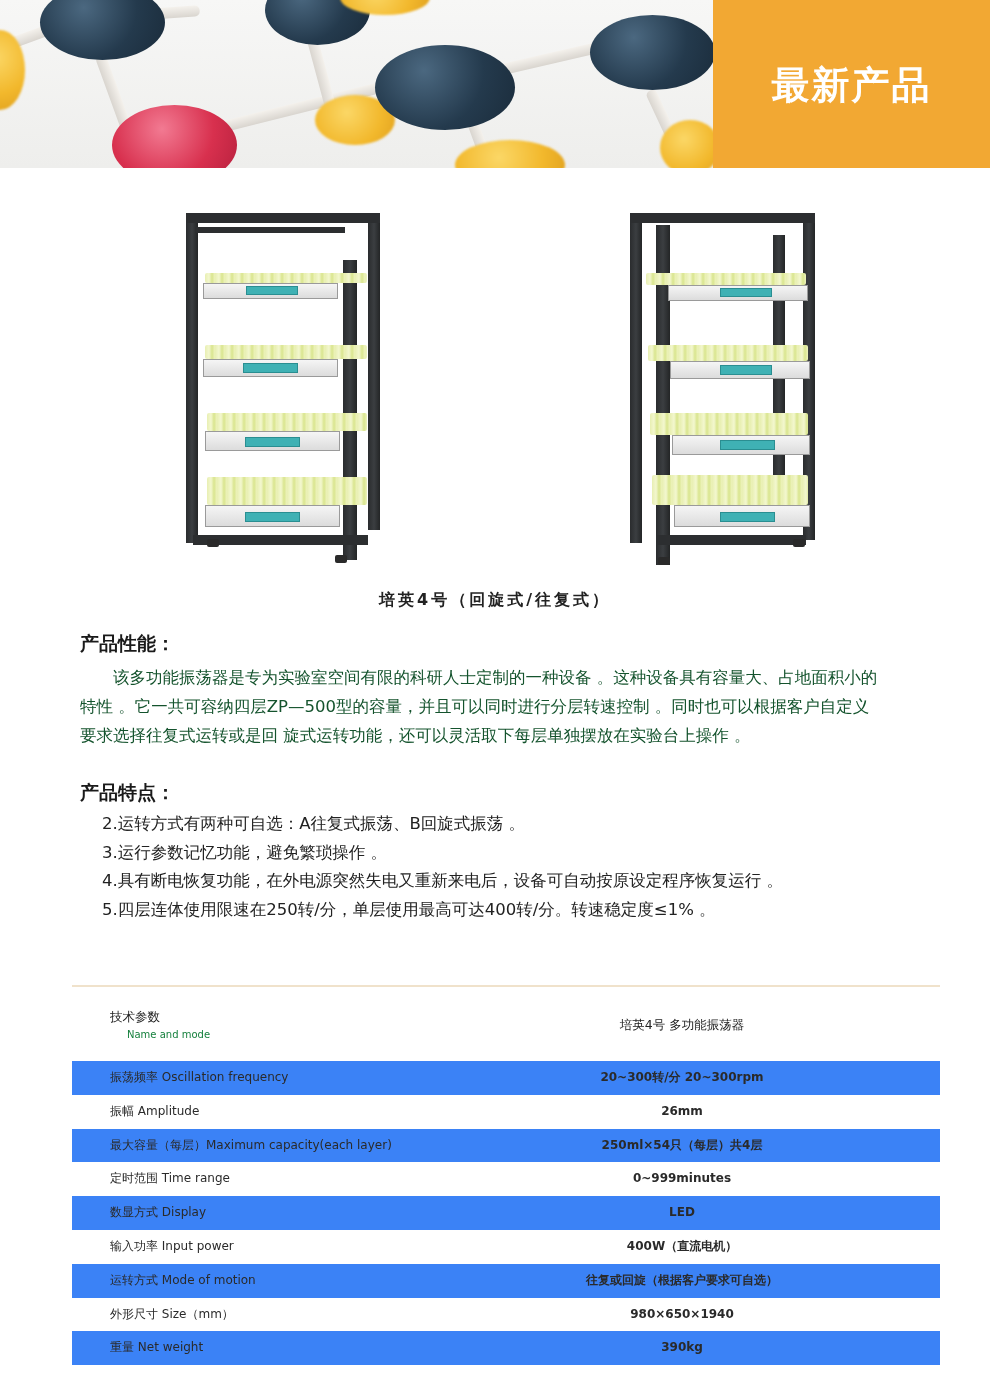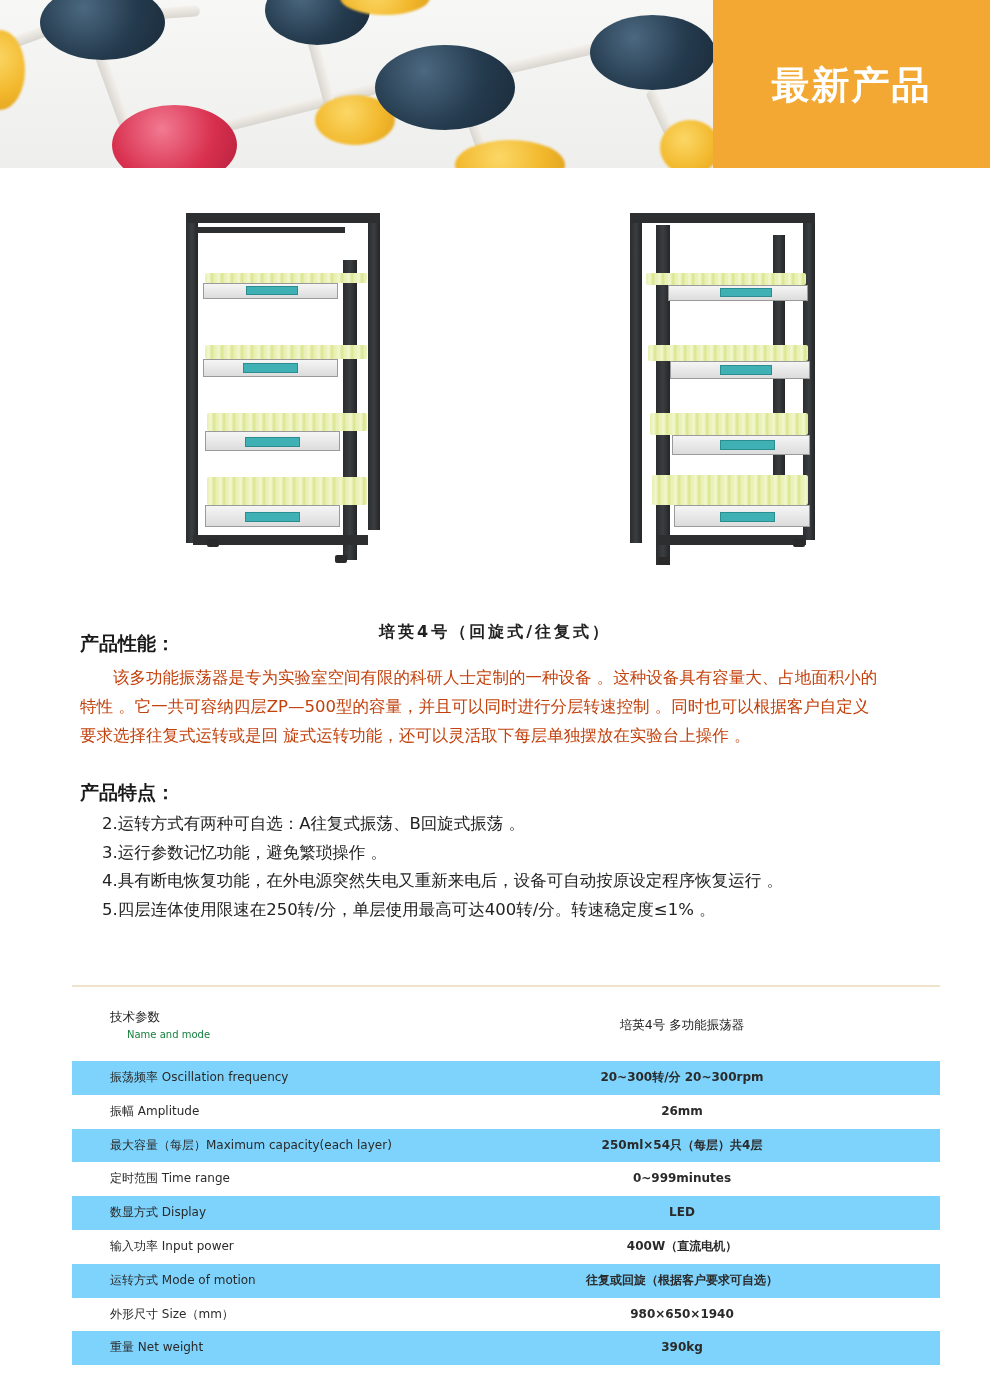--- a/index.html
+++ b/index.html
@@ -26,40 +26,40 @@
   .post { position: absolute; background: linear-gradient(90deg, #2a2c2e, #3b3e41, #232526); }
   .beam { position: absolute; background: #2c2e30; }
   .tray { position: absolute; background: linear-gradient(180deg, #f5f5f5, #dcdcdc); border: 1px solid #9a9a9a; }
   .panel { position: absolute; background: #3fb1b4; border: 1px solid #2a8e91; }
   .flasks { position: absolute; background:
       repeating-linear-gradient(90deg, #e8efb2 0px, #f3f7cf 4px, #d9e58e 7px, #eef3be 10px);
       border-radius: 2px; }
   .foot { position: absolute; width: 12px; height: 8px; background: #2a2a2a; border-radius: 2px; }
 
   .caption { position: absolute; left: 0; width: 990px; top: 590px; text-align: center;
-    font-size: 16px; font-weight: bold; letter-spacing: 3px; color: #222; margin-top: 32px; }
+    font-size: 16px; font-weight: bold; letter-spacing: 3px; color: #222; }
 
   
   .section-title { position: absolute; left: 80px; font-size: 19px; font-weight: bold; color: #1a1a1a; }
-  .para { position: absolute; left: 80px; width: 870px; font-size: 16.5px; line-height: 29px; color: #c2410c; }
+  .para { position: absolute; left: 80px; width: 870px; font-size: 16.5px; line-height: 29px; color: #14532d; }
   .para .indent { display: inline-block; width: 33px; }
   .feature-list { position: absolute; left: 102px; top: 810px; width: 850px; list-style: none; }
   .feature-list li { font-size: 16.5px; height: 28.5px; line-height: 28.5px; color: #222; white-space: nowrap; }
 
   .divider { position: absolute; left: 72px; top: 985px; width: 868px; height: 2px; background: #f0e2cb; }
 
   
   .spec-table { position: absolute; left: 72px; top: 995px; width: 868px; }
   .spec-head { height: 66px; position: relative; }
   .spec-head .h-left { position: absolute; left: 38px; top: 14px; }
   .spec-head .h-cn { font-size: 12.5px; color: #222; display: block; line-height: 16px; }
   .spec-head .h-en { font-size: 10px; color: #15803d; display: block; line-height: 20px; margin-left: 17px; }
   .spec-head .h-right { position: absolute; left: 420px; width: 380px; text-align: center; top: 22px; font-size: 12.5px; color: #222; }
   .spec-row { height: 33.8px; position: relative; font-size: 12px; color: #2a2a2a; }
-  .spec-row.shaded { background: #7dd3fc; }
+  .spec-row.shaded { background: #3b82f6; }
   .spec-row .c-name { position: absolute; left: 38px; top: 0; line-height: 33.8px; white-space: nowrap; }
   .spec-row .c-val { position: absolute; left: 420px; width: 380px; text-align: center; top: 0; line-height: 33.8px; white-space: nowrap; font-weight: bold; }
 </style>
 </head>
 <body>
 
 <div class="banner">
   <div class="banner-img">
 
     <div class="stick" style="left:60px;top:15px;width:140px;transform:rotate(-4deg);"></div>

